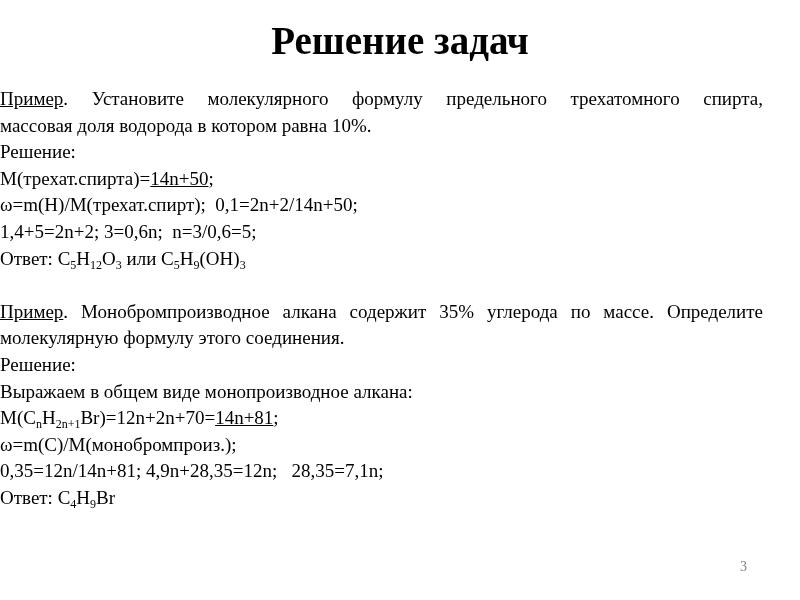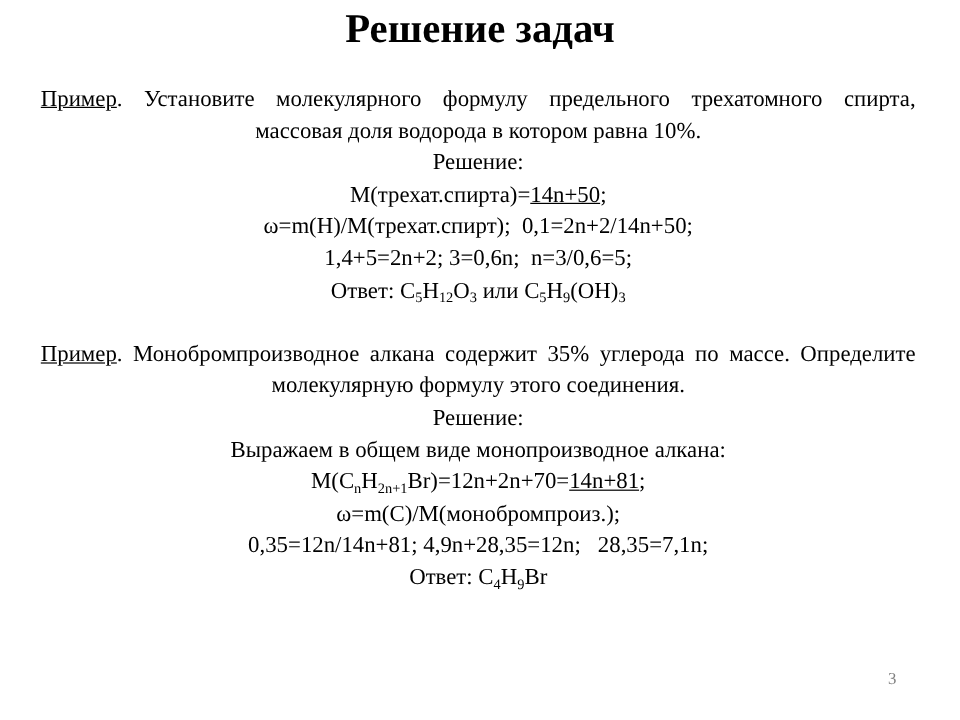--- a/index.html
+++ b/index.html
@@ -10,37 +10,36 @@
   body {
     width: 800px;
     height: 600px;
     position: relative;
     overflow: hidden;
     font-family: "Liberation Serif", "DejaVu Serif", serif;
     color: #000000;
   }
   .slide-title {
     margin: 0;
-    padding-top: 6px;
+    padding-top: 22px;
     text-align: center;
-    font-size: 34px;
+    font-size: 39px;
     line-height: 38px;
     font-weight: bold;
   }
   .content {
     margin-top: 26px;
-    padding-left: 34px;
     padding-right: 37px;
     font-size: 19px;
   }
   .line {
     height: 26.6px;
     line-height: 26.6px;
     white-space: pre;
-    text-align: center;
+    text-align: left;
   }
   .line.justify {
     white-space: normal;
     text-align: justify;
     text-align-last: justify;
   }
   .line.center {
     white-space: normal;
   }
   .line.spacer {

